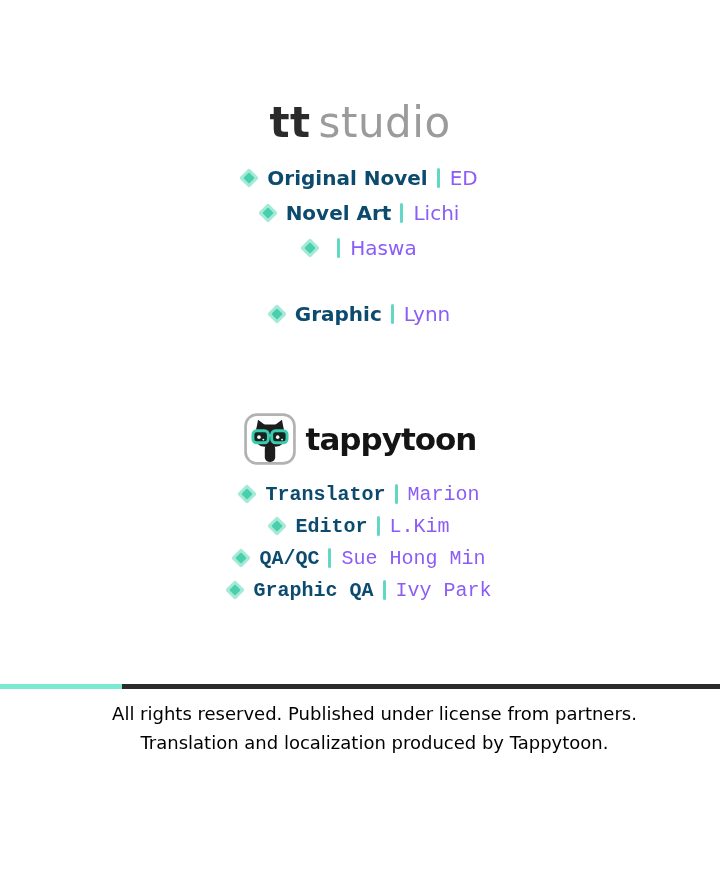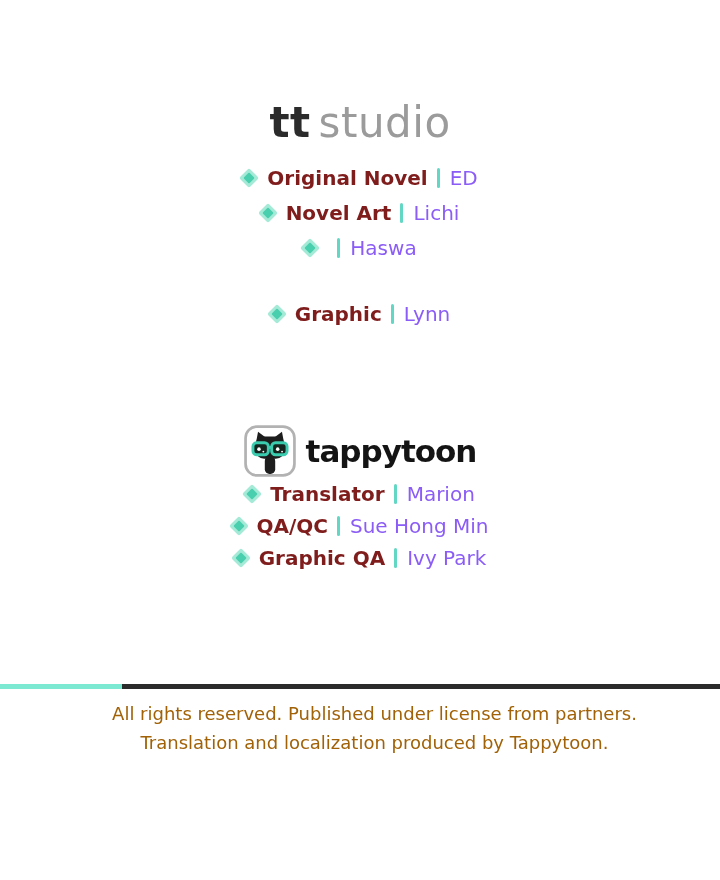--- a/index.html
+++ b/index.html
@@ -21,21 +21,21 @@
     font-size: 42px;
     letter-spacing: 0.5px;
   }
   .brand-title .bold-part  { font-weight: 700; color: #2b2b2b; }
   .brand-title .light-part { font-weight: 400; color: #9b9b9b; margin-left: 8px; }
 
   
   .credits { position: absolute; left: 0; right: 0; }
   .credits-top      { top: 160px; }
   .credit-producer  { top: 296px; }
-  .credits-bottom   { top: 478px; }
+  .credits-bottom   { top: 478px; font-family: Liberation Mono, monospace; }
 
   .credit-row {
     display: flex;
     align-items: center;
     justify-content: center;
     height: 35px;
     font-size: 20px;
   }
   .credits-bottom .credit-row { height: 32px; font-size: 20px; }
 
@@ -48,38 +48,37 @@
     margin-right: 11px;
     flex: 0 0 auto;
   }
   .diamond .diamond-inner {
     position: absolute;
     left: 3px; top: 3px;
     width: 8px; height: 8px;
     background: #49cfad;
     border-radius: 1px;
   }
-  .credit-role { font-weight: 700; color: #7f1d1d; }
+  .credit-role { font-weight: 700; color: #0c4a6e; }
   .pipe {
     width: 3px; height: 20px;
     background: #62d7c4;
     border-radius: 2px;
     margin: 0 10px 0 9px;
     flex: 0 0 auto;
   }
   .credit-name { font-weight: 400; color: #8b5cf6; }
 
   
   .logo-row {
     position: absolute;
     top: 413px; left: 0; right: 0;
     display: flex;
     align-items: center;
     justify-content: center;
-    margin-top: 12px;
   }
   .logo-icon { width: 52px; height: 52px; margin-right: 10px; flex: 0 0 auto; }
   .logo-text {
     font-weight: 700;
     font-size: 31px;
     letter-spacing: -1px;
     color: #141414;
   }
 
   
@@ -92,21 +91,21 @@
   .divider .seg-teal { width: 122px; background: #7ce9d3; }
   .divider .seg-dark { flex: 1; background: #2b2b2b; }
 
   
   .footer {
     position: absolute;
     top: 699px; left: 0; right: 0;
     text-align: center;
     font-size: 18px;
     line-height: 29px;
-    color: #a16207;
+    color: #000000;
     margin-left: 29px;
   }
 </style>
 </head>
 <body>
 
 <div class="page">
 
   <div class="brand-title">
     <span class="bold-part">tt</span><span class="light-part">studio</span>
@@ -179,20 +178,28 @@
 
       <div class="credit-row">
         <span class="diamond">
           <span class="diamond-inner"></span>
         </span>
         <span class="credit-role">Translator</span>
         <span class="pipe"></span>
         <span class="credit-name">Marion</span>
       </div>
 
+      <div class="credit-row">
+        <span class="diamond">
+          <span class="diamond-inner"></span>
+        </span>
+        <span class="credit-role">Editor</span>
+        <span class="pipe"></span>
+        <span class="credit-name">L.Kim</span>
+      </div>
 
       <div class="credit-row">
         <span class="diamond">
           <span class="diamond-inner"></span>
         </span>
         <span class="credit-role">QA/QC</span>
         <span class="pipe"></span>
         <span class="credit-name">Sue Hong Min</span>
       </div>
 

